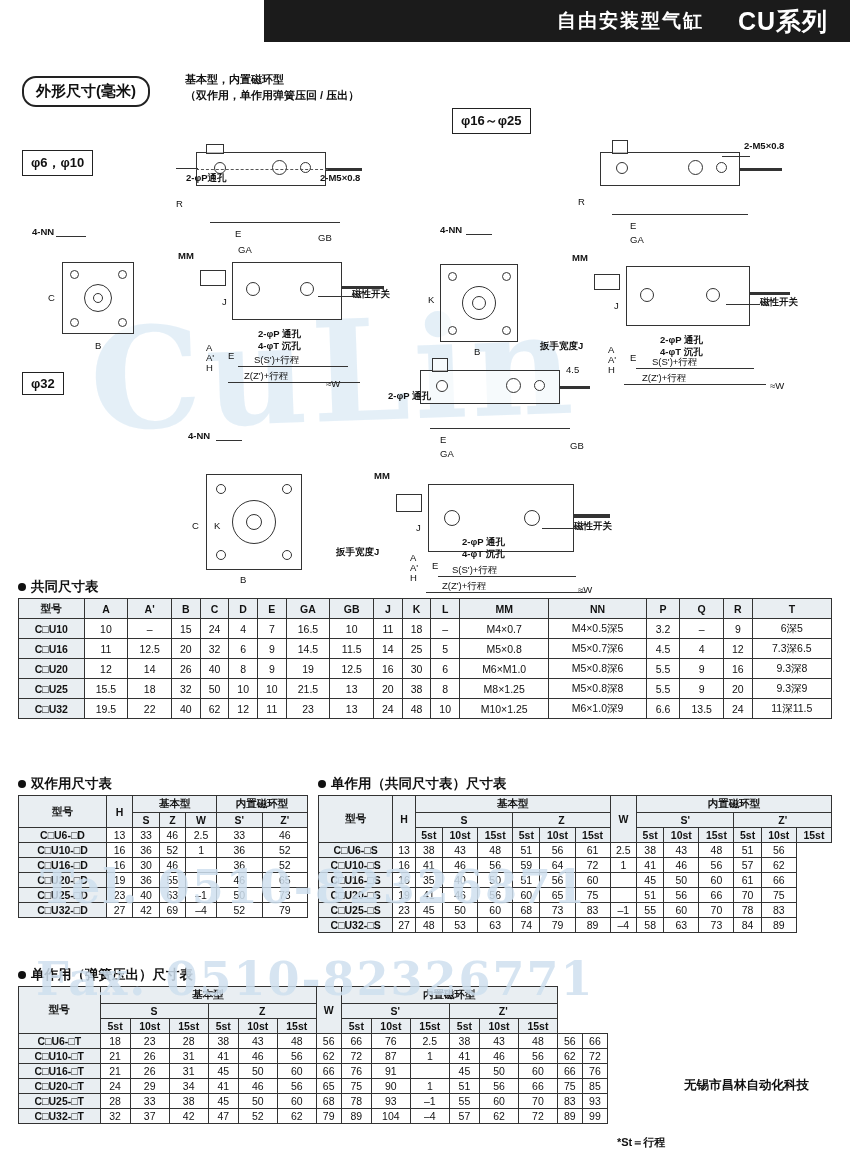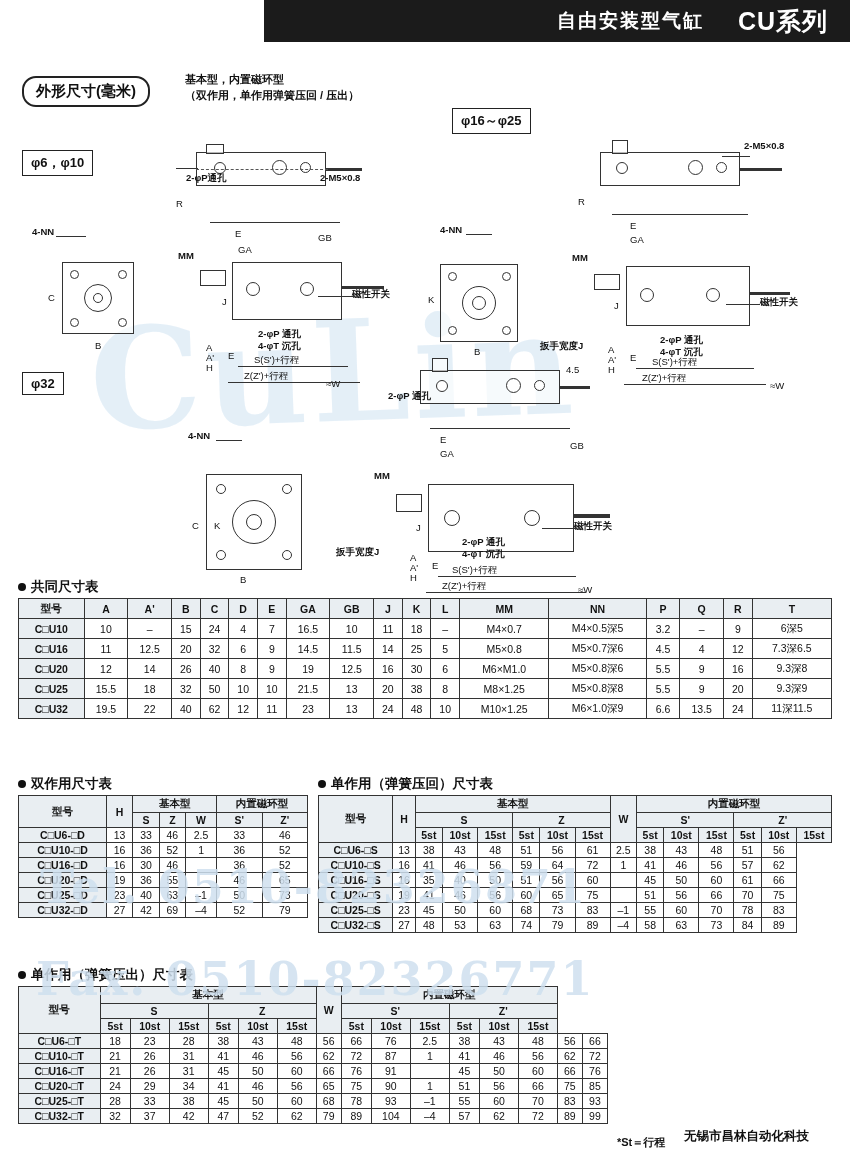--- a/index.html
+++ b/index.html
@@ -80,21 +80,21 @@
   .double-wrap table{width:290px;}
   .single-back-wrap{position:absolute;left:318px;top:775px;}
   .single-back-wrap table{width:514px;}
   .single-push-wrap{position:absolute;left:18px;top:966px;}
   .single-push-wrap table{width:590px;}
   .sec-hd{position:absolute;font-size:13.5px;font-weight:bold;}
   .footnote{
     position:absolute;left:617px;top:1135px;font-size:11px;font-weight:bold;
   }
   .company{
-    position:absolute;left:684px;top:1128px;font-size:12.5px;font-weight:bold;
+    position:absolute;left:684px;top:1077px;font-size:12.5px;font-weight:bold;
   }
   
   .ln{position:absolute;background:#333;}
   .rectb{position:absolute;border:1.2px solid #333;box-sizing:border-box;background:rgba(255,255,255,.65);}
   .circ{position:absolute;border:1.2px solid #333;border-radius:50%;box-sizing:border-box;background:#fff;}
   .dash{position:absolute;border-top:1px dashed #555;}
 </style>
 </head>
 <body>
 
@@ -466,21 +466,21 @@
         <td>69</td>
         <td>–4</td>
         <td>52</td>
         <td>79</td>
       </tr>
     </tbody>
   </table>
 </div>
 
 <div class="sec-hd" style="left:318px;top:775px;">
-  <span class="bullet"></span><span>单作用（弹簧压回）尺寸表</span>
+  <span class="bullet"></span><span>单作用（共同尺寸表）尺寸表</span>
 </div>
 <div class="single-back-wrap" style="top:795px;">
   <table>
     <thead>
       <tr>
         <td rowspan="3">型号</td>
         <td rowspan="3">H</td>
         <td colspan="6">基本型</td>
         <td rowspan="3">W</td>
         <td colspan="6">内置磁环型</td>

